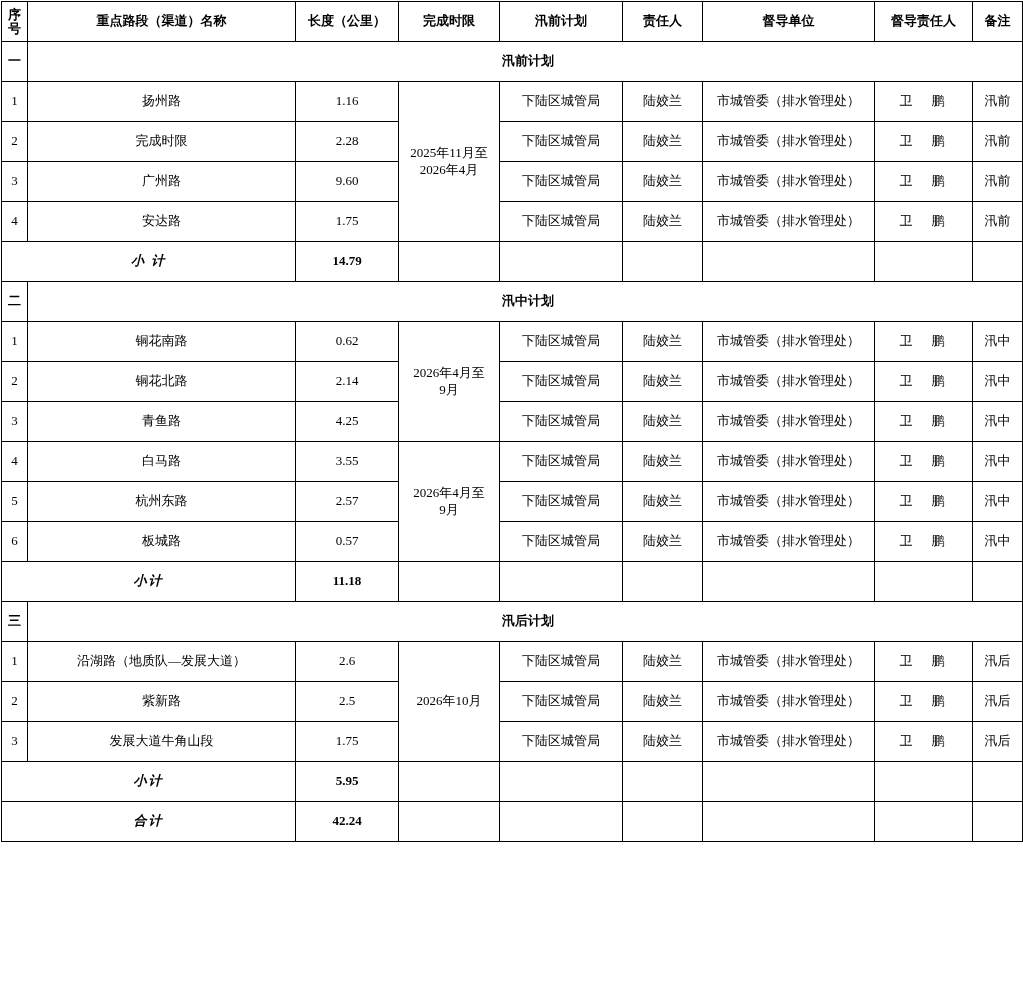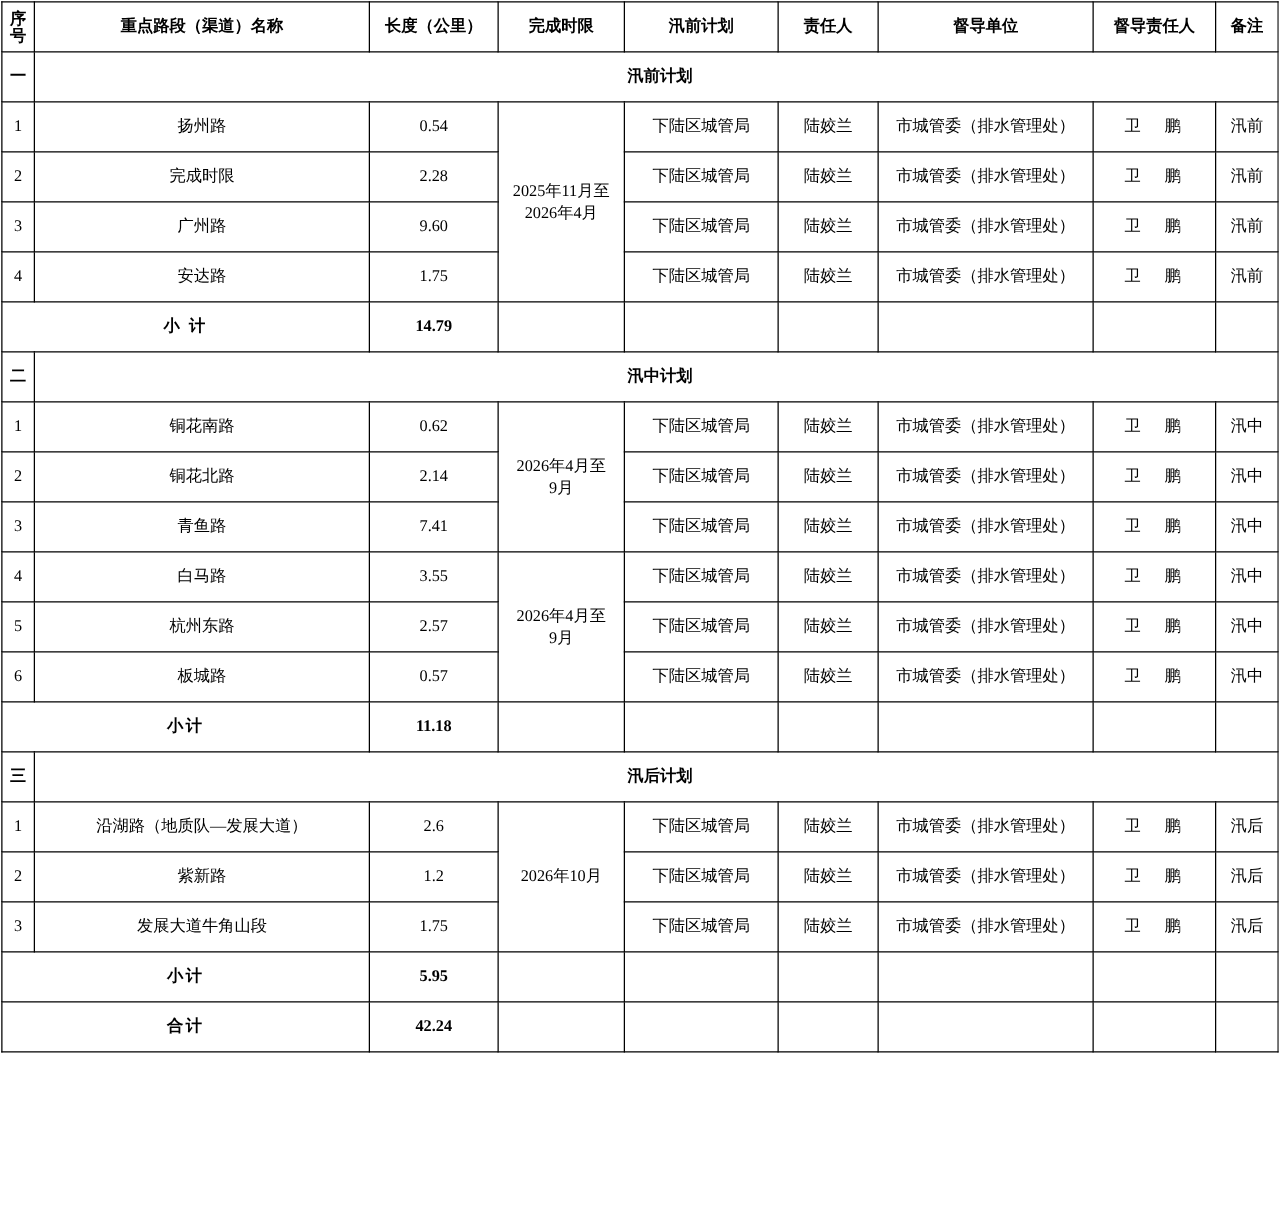--- a/index.html
+++ b/index.html
@@ -81,21 +81,21 @@
     font-size: 14px;
     height: 38px;
   }
   td.empty { }
   td.name-cell { font-size: 13px; }
   td.dead-cell { font-size: 13px; line-height: 1.35; }
   td.sup-cell { font-size: 13px; }
   td.supper-cell { font-size: 13px; letter-spacing: 3px; }
   td.num-cell { font-size: 13px; }
   td.seq-cell { text-align: center; font-size: 12px; }
-  .subtotal-label { text-align: center; letter-spacing: 2px; }
+  .subtotal-label { text-align: center; letter-spacing: 2px; font-style: italic; }
 </style>
 </head>
 <body>
 
 <div id="sheet">
   <table class="plan">
     <colgroup>
       <col class="c-seq">
         <col class="c-name">
         <col class="c-len">
@@ -121,21 +121,21 @@
       </tr>
 
       <tr class="section">
         <td class="sec-num">一</td>
         <td class="sec-title" colspan="8">汛前计划</td>
       </tr>
 
       <tr>
         <td class="seq-cell">1</td>
         <td class="name-cell">扬州路</td>
-        <td class="num-cell">0.54</td>
+        <td class="num-cell">1.16</td>
         <td class="dead-cell" rowspan="4" style="white-space: pre-line; font-family: Liberation Serif, serif;">2025年11月至
 2026年4月</td>
         <td class="sup-cell">下陆区城管局</td>
         <td class="sup-cell">陆姣兰</td>
         <td class="sup-cell">市城管委（排水管理处）</td>
         <td class="supper-cell">卫　鹏</td>
         <td class="sup-cell">汛前</td>
       </tr>
       <tr>
         <td class="seq-cell">2</td>
@@ -202,21 +202,21 @@
         <td class="num-cell">2.14</td>
         <td class="sup-cell">下陆区城管局</td>
         <td class="sup-cell">陆姣兰</td>
         <td class="sup-cell">市城管委（排水管理处）</td>
         <td class="supper-cell">卫　鹏</td>
         <td class="sup-cell">汛中</td>
       </tr>
       <tr>
         <td class="seq-cell">3</td>
         <td class="name-cell">青鱼路</td>
-        <td class="num-cell">7.41</td>
+        <td class="num-cell">4.25</td>
         <td class="sup-cell">下陆区城管局</td>
         <td class="sup-cell">陆姣兰</td>
         <td class="sup-cell">市城管委（排水管理处）</td>
         <td class="supper-cell">卫　鹏</td>
         <td class="sup-cell">汛中</td>
       </tr>
       <tr>
         <td class="seq-cell">4</td>
         <td class="name-cell">白马路</td>
         <td class="num-cell">3.55</td>
@@ -272,21 +272,21 @@
         <td class="dead-cell" rowspan="3">2026年10月</td>
         <td class="sup-cell">下陆区城管局</td>
         <td class="sup-cell">陆姣兰</td>
         <td class="sup-cell">市城管委（排水管理处）</td>
         <td class="supper-cell">卫　鹏</td>
         <td class="sup-cell">汛后</td>
       </tr>
       <tr>
         <td class="seq-cell">2</td>
         <td class="name-cell">紫新路</td>
-        <td class="num-cell">1.2</td>
+        <td class="num-cell">2.5</td>
         <td class="sup-cell">下陆区城管局</td>
         <td class="sup-cell">陆姣兰</td>
         <td class="sup-cell">市城管委（排水管理处）</td>
         <td class="supper-cell">卫　鹏</td>
         <td class="sup-cell">汛后</td>
       </tr>
       <tr>
         <td class="seq-cell">3</td>
         <td class="name-cell">发展大道牛角山段</td>
         <td class="num-cell">1.75</td>

